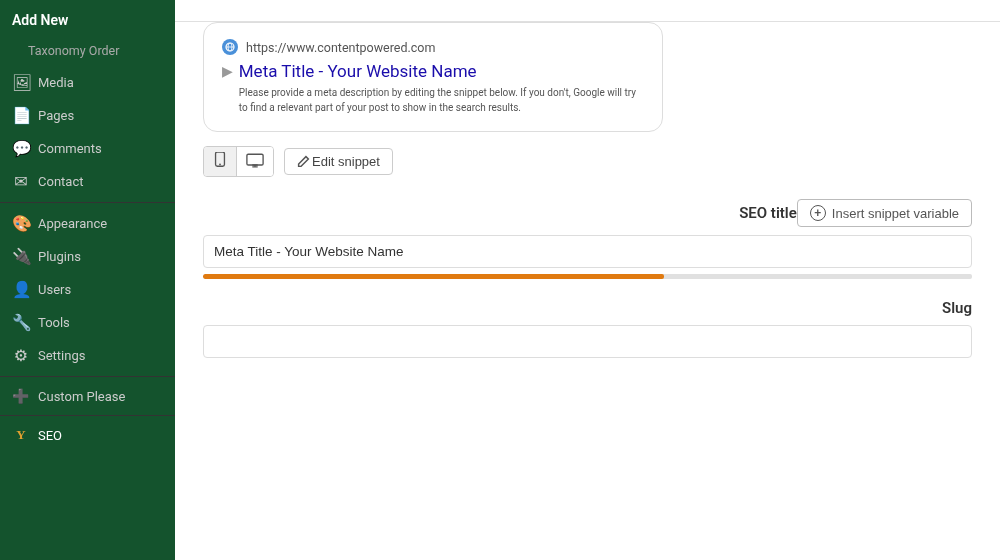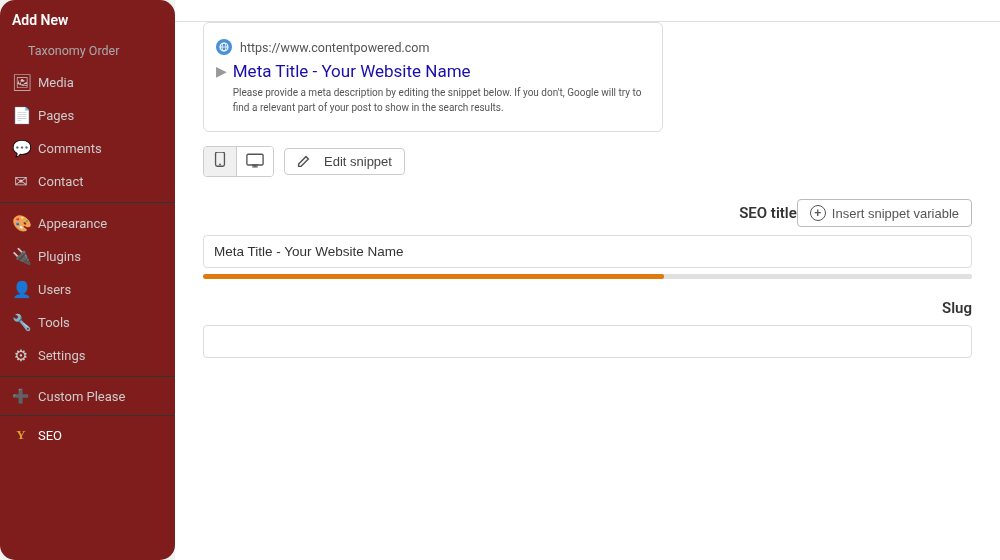--- a/index.html
+++ b/index.html
@@ -1,26 +1,25 @@
 <!DOCTYPE html>
 <html><head>
   <meta charset="utf-8">
   <style>
     * { box-sizing: border-box; margin: 0; padding: 0; }
     body { font-family: -apple-system, BlinkMacSystemFont, "Segoe UI", Roboto, sans-serif; display: flex; height: 560px; overflow: hidden; background: #f1f1f1; }
 
     
     .sidebar {
       width: 175px;
-      background: #7f1d1d;
+      background: #14532d;
       color: #ccc;
       height: 100%;
       overflow-y: auto;
       flex-shrink: 0;
-      border-radius: 15px;
     }
     .sidebar-item {
       display: flex;
       align-items: center;
       padding: 7px 12px;
       font-size: 13px;
       color: #ccc;
       cursor: pointer;
       gap: 8px;
       white-space: nowrap;
@@ -60,22 +59,22 @@
     .section-title {
       font-size: 16px;
       font-weight: 600;
       color: #333;
       margin-bottom: 14px;
       padding-top: 18px;
     }
 
     .snippet-card {
       border: 1px solid #ddd;
-      border-radius: 6px;
-      padding: 16px 12px;
+      border-radius: 14px;
+      padding: 16px 18px;
       max-width: 460px;
       margin-bottom: 14px;
     }
     .snippet-url-row {
       display: flex;
       align-items: center;
       gap: 8px;
       margin-bottom: 6px;
     }
     .snippet-url-icon {
@@ -136,21 +135,21 @@
       cursor: pointer;
       font-size: 15px;
       color: #555;
       border-right: 1px solid #ccc;
     }
     .device-btn:last-child { border-right: none; }
     .device-btn.active { background: #f0f0f0; }
     .edit-snippet-btn {
       display: flex;
       align-items: center;
-      gap: 14px;
+      gap: 2px;
       background: #fff;
       border: 1px solid #ccc;
       border-radius: 4px;
       padding: 5px 12px;
       font-size: 13px;
       color: #444;
       cursor: pointer;
     }
 
     

